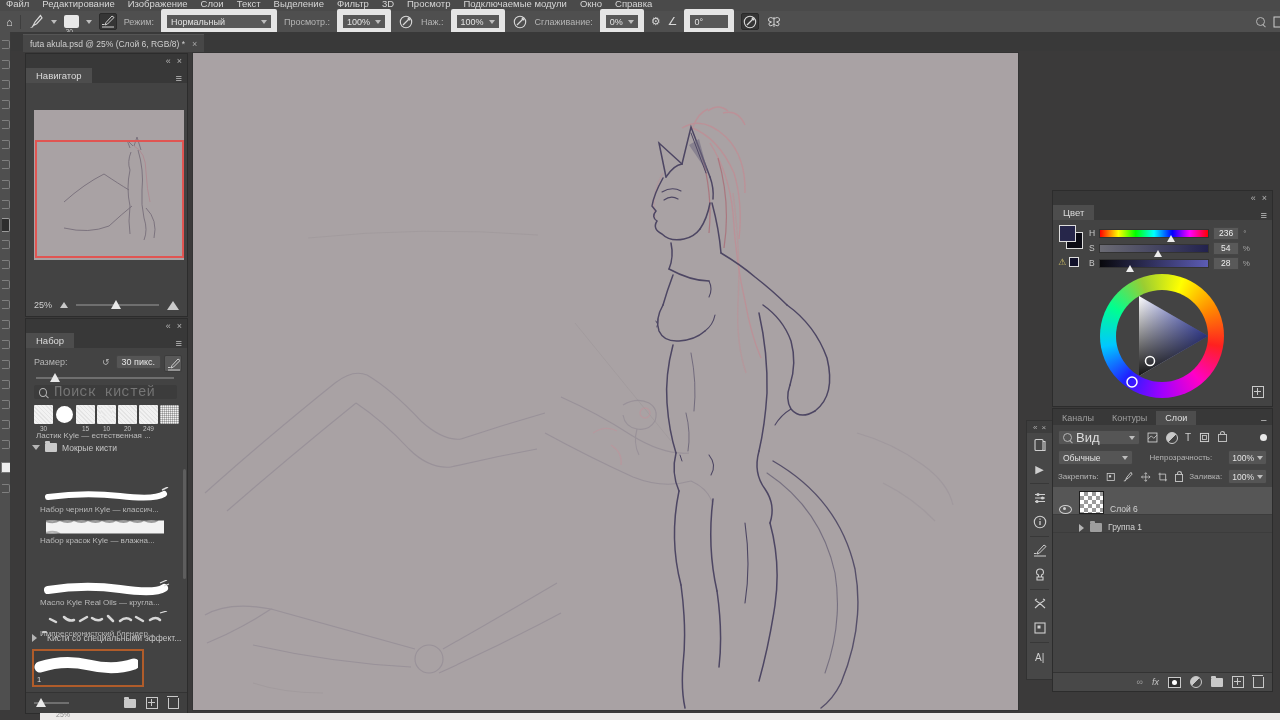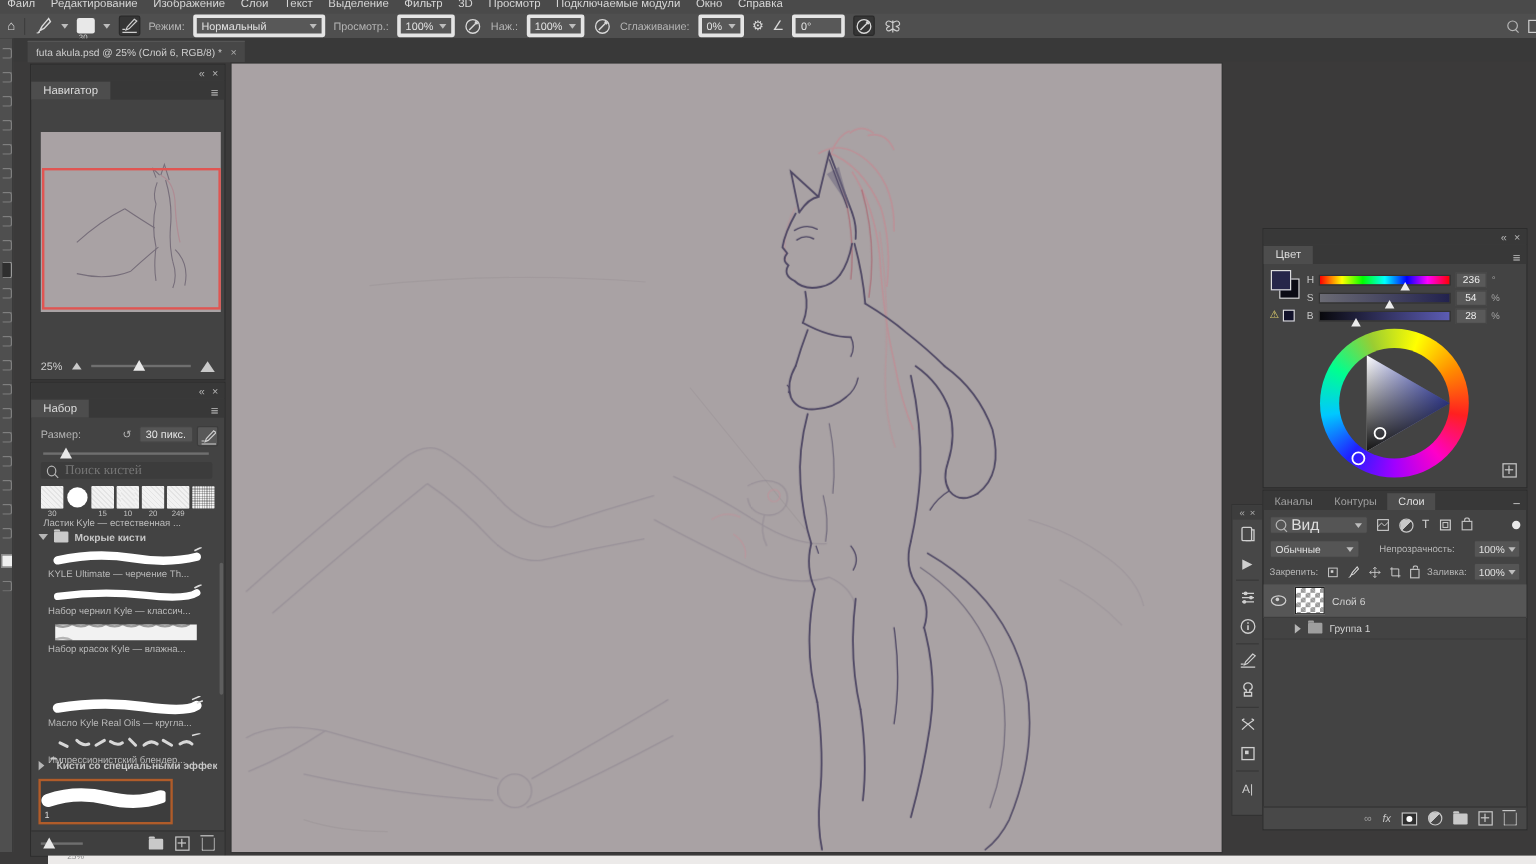--- a/index.html
+++ b/index.html
@@ -10,21 +10,21 @@
 
   
   .menubar{left:0;top:0;width:1280px;height:11px;background:#4a4a4a;overflow:hidden;
            display:flex;gap:13px;padding-left:6px;font-size:9.5px;color:#d6d6d6;align-items:flex-start;}
   .menubar span{white-space:nowrap;margin-top:-2px;}
 
   
   .optbar{left:0;top:11px;width:1280px;height:21px;background:#4f4f4f;border-bottom:1px solid #2d2d2d;
           display:flex;align-items:center;gap:7px;padding:0 6px;font-size:9px;color:#c4c4c4;}
   .optlabel{color:#b5b5b5;white-space:nowrap;}
-  .optfield{background:#585858;border:3px solid #e5e5e5;border-radius:2px;height:13px;display:flex;
+  .optfield{background:#585858;border:6px solid #e5e5e5;border-radius:2px;height:13px;display:flex;
             align-items:center;padding:0 4px;gap:5px;color:#e2e2e2;white-space:nowrap;}
   .chev{width:0;height:0;border-left:3px solid transparent;border-right:3px solid transparent;
         border-top:4px solid #bdbdbd;display:inline-block;}
   .vsep{width:1px;height:14px;background:#3e3e3e;}
   .toolglyph{font-size:11px;color:#d8d8d8;}
   .brushpreview{width:15px;height:13px;background:#e8e8e8;border-radius:2px;position:relative;}
   .brushpreview i{position:absolute;left:2px;top:13px;font-style:normal;font-size:6.5px;color:#cfcfcf;}
   .presstog{width:16px;height:15px;border-radius:2px;display:flex;align-items:center;justify-content:center;}
   .presstog.active{background:#353535;border:1px solid #2a2a2a;}
   .optspacer{flex:1;}
@@ -63,34 +63,34 @@
   .mtn.big{border-left-width:6px;border-right-width:6px;border-bottom-width:9px;}
 
   
   .sizerow{position:absolute;left:8px;top:36px;right:26px;display:flex;align-items:center;gap:6px;
            font-size:9px;color:#b5b5b5;}
   .sizebox{background:#555;border:1px solid #454545;border-radius:2px;padding:1px 5px;color:#e6e6e6;}
   .brushtogbtn{position:absolute;right:5px;top:36px;width:16px;height:15px;background:#585858;
                border:1px solid #3c3c3c;border-radius:2px;display:flex;align-items:center;justify-content:center;}
   .searchbox{position:absolute;left:8px;top:66px;right:10px;height:14px;background:#3c3c3c;border-radius:2px;
              display:flex;align-items:center;gap:5px;padding:0 5px;}
-  .searchbox input{background:transparent;border:none;outline:none;color:#9a9a9a;font-size:11px;width:100%;
-                   font-family:Liberation Serif, serif;}
+  .searchbox input{background:transparent;border:none;outline:none;color:#9a9a9a;font-size:14px;width:100%;
+                   font-family:Liberation Mono, monospace;}
   .presetrow{position:absolute;left:8px;top:86px;right:6px;display:flex;gap:2px;}
   .preset{width:19px;text-align:center;}
   .presetbox{width:19px;height:19px;background:#f2f2f2;border-radius:1px;
              background-image:repeating-linear-gradient(45deg,rgba(0,0,0,.06) 0 1px,transparent 1px 3px);}
   .presetbox.circle{background:#434343;position:relative;}
   .presetbox.circle::after{content:"";position:absolute;left:1px;top:1px;width:17px;height:17px;border-radius:50%;background:#fff;}
   .presetbox.noise{background-image:repeating-linear-gradient(0deg,rgba(0,0,0,.22) 0 1px,transparent 1px 2px),
                    repeating-linear-gradient(90deg,rgba(0,0,0,.22) 0 1px,transparent 1px 2px);}
   .preset i{font-style:normal;font-size:6.5px;color:#c2c2c2;display:block;margin-top:1px;}
   .presetcaption{position:absolute;left:10px;top:112px;right:6px;font-size:8px;color:#bdbdbd;white-space:nowrap;overflow:hidden;}
   .grouprow{position:absolute;left:6px;right:6px;height:13px;display:flex;align-items:center;gap:5px;
-            font-size:8.5px;color:#c6c6c6;white-space:nowrap;overflow:hidden;font-weight:bold;}
+            font-size:8.5px;color:#c6c6c6;white-space:nowrap;overflow:hidden;}
   .tri-open{width:0;height:0;border-left:4px solid transparent;border-right:4px solid transparent;border-top:5px solid #b5b5b5;}
   .tri-closed{width:0;height:0;border-top:4px solid transparent;border-bottom:4px solid transparent;border-left:5px solid #b5b5b5;}
   .brushitem{position:absolute;left:14px;right:14px;height:31px;}
   .brushitem svg{display:block;}
   .brushitem .lbl{font-size:8px;color:#b9b9b9;white-space:nowrap;overflow:hidden;display:block;margin-top:0px;}
   .selbrush{position:absolute;left:6px;top:330px;width:108px;height:34px;border:2px solid #b05c2a;background:#3d3d3d;}
   .selbrush .num{position:absolute;left:3px;bottom:1px;font-size:7.5px;color:#ddd;}
   .bfoot{position:absolute;left:0;bottom:0;right:0;height:20px;background:#3f3f3f;border-top:1px solid #333;
          display:flex;align-items:center;gap:10px;padding:0 8px;}
   .scrollv{position:absolute;right:1px;top:150px;width:3px;height:110px;background:#6a6a6a;border-radius:2px;opacity:.7;}
@@ -155,21 +155,21 @@
               align-items:center;gap:4px;padding:0 4px;font-size:13px;color:#ddd;}
   .lficons{display:flex;gap:7px;align-items:center;color:#cfcfcf;font-size:9px;}
   .ldot{margin-left:auto;width:7px;height:7px;border-radius:50%;background:#e8e8e8;}
   .lblend{position:absolute;left:5px;top:41px;right:5px;display:flex;align-items:center;gap:16px;font-size:8px;color:#b5b5b5;}
   .lselect{width:108px;height:13px;background:#555;border:1px solid #444;border-radius:2px;display:flex;
            align-items:center;padding:0 4px;font-size:8.5px;color:#e2e2e2;justify-content:space-between;}
   .lminisel{height:13px;background:#555;border:1px solid #444;border-radius:2px;display:flex;align-items:center;
             padding:0 3px;font-size:8.5px;color:#e2e2e2;gap:3px;}
   .llocks{position:absolute;left:5px;top:60px;right:5px;display:flex;align-items:center;gap:6px;font-size:8px;color:#b5b5b5;}
   .llist{position:absolute;left:0;top:78px;right:0;}
-  .lrow{position:relative;display:flex;align-items:center;gap:6px;border-bottom:1px solid #3c3c3c;
+  .lrow{position:relative;display:flex;align-items:flex-end;gap:6px;border-bottom:1px solid #3c3c3c;
         padding-left:4px;font-size:8.5px;color:#d2d2d2;}
   .lrow.tall{height:27px;}
   .lrow.short{height:17px;}
   .lrow.selected{background:#565656;}
   .leyebox{width:16px;display:flex;justify-content:center;}
   .lthumb{width:23px;height:21px;border:1px solid #1f1f1f;}
   .lfoot{position:absolute;left:0;bottom:0;right:0;height:18px;background:#484848;border-top:1px solid #333;
          display:flex;align-items:center;justify-content:flex-end;gap:9px;padding:0 8px;color:#c5c5c5;font-size:9px;}
 
   
@@ -457,27 +457,20 @@
         </div>
     </div>
     <div class="presetcaption">Ластик Kyle — естественная ...</div>
 
     <div class="grouprow" style="top:122px">
       <span class="tri-open"></span>
       <span class="ifolder"></span>
       <span>Мокрые кисти</span>
     </div>
 
-    <div class="brushitem" style="top:137px">
-      <svg width="130" height="18">
-          <path d="M8,11 Q40,4 70,9 T124,8" fill="none" stroke="#fff" stroke-width="7" stroke-linecap="round"></path>
-          <path d="M122,3 l6,-3" stroke="#ddd" stroke-width="1.5"></path>
-        </svg>
-      <span class="lbl">KYLE Ultimate — черчение Th...</span>
-    </div>
     <div class="brushitem" style="top:168px">
       <svg width="130" height="18">
           <path d="M8,10 Q45,5 80,9 T124,7" fill="none" stroke="#fff" stroke-width="6" stroke-linecap="round"></path>
           <path d="M122,3 l6,-3" stroke="#ddd" stroke-width="1.5"></path>
         </svg>
       <span class="lbl">Набор чернил Kyle — классич...</span>
     </div>
     <div class="brushitem" style="top:199px">
       <svg width="130" height="18">
         <path d="M6,9 H124" stroke="#f2f2f2" stroke-width="13"></path>

